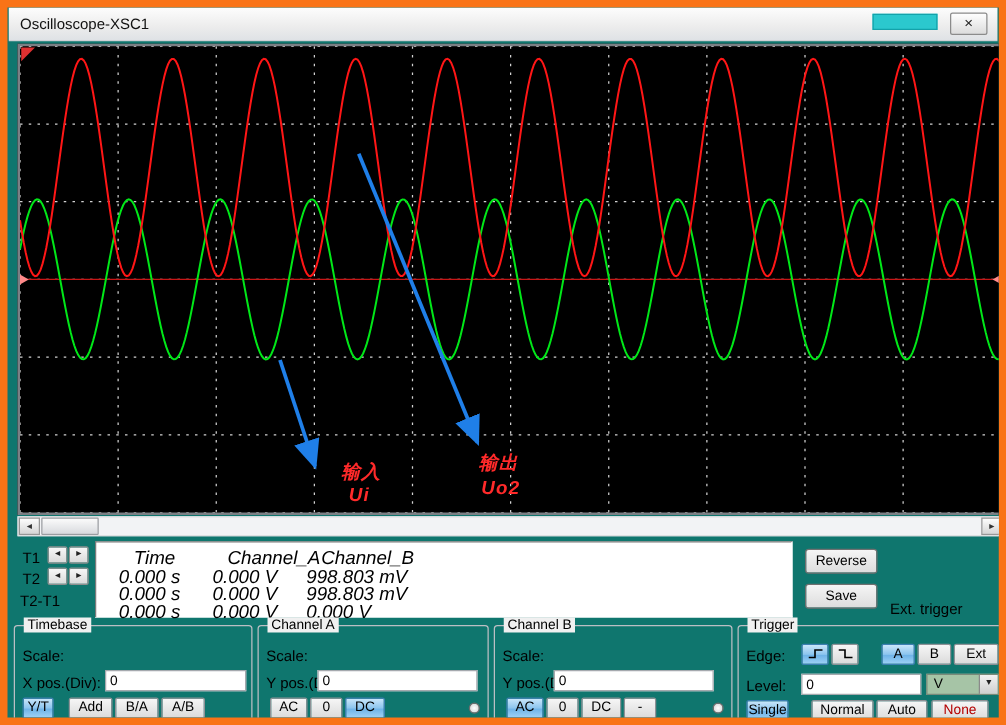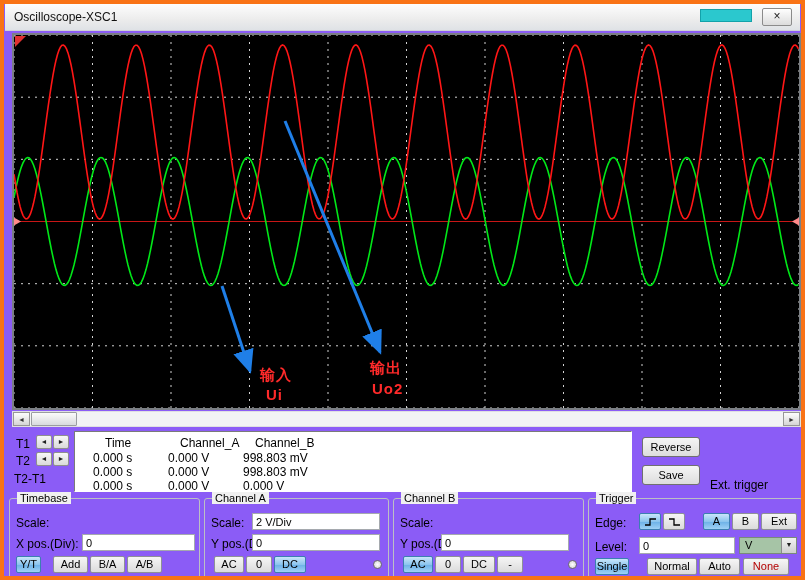--- a/index.html
+++ b/index.html
@@ -1,51 +1,51 @@
 <!DOCTYPE html>
 <html><head>
 <meta charset="utf-8">
 <style>
   * { margin:0; padding:0; box-sizing:border-box; }
   html,body { width:805px; height:580px; background:#ffffff; font-family:"Liberation Sans","DejaVu Sans",sans-serif; }
-  .window { position:relative; width:805px; height:580px; background:#8b5cf6; border:4px solid #f97316; overflow:hidden; }
+  .window { position:relative; width:805px; height:580px; background:#0f766e; border:6px solid #f97316; overflow:hidden; }
 
   
   .titlebar { position:absolute; left:1px; top:0; right:1px; height:27px;
               background:linear-gradient(#fdfdfd,#ececec 60%,#dfe2e6); border-bottom:1px solid #cfd2d6; }
   .title { position:absolute; left:9px; top:6px; font-size:12px; color:#111; }
   .teal-accent { position:absolute; right:48px; top:5px; width:52px; height:13px; background:#2bc8ce; border:1px solid #13a2aa; }
   .close-btn { position:absolute; right:8px; top:4px; width:30px; height:18px; border:1px solid #8b8b8b;
                background:linear-gradient(#fefefe,#dcdcdc); border-radius:2px; font-size:12px; line-height:15px;
                text-align:center; color:#222; cursor:default; }
 
   
   .scope-frame { position:absolute; left:8px; top:29px; width:789px; height:377px; background:#000;
                  border:2px solid #7b7f84; }
   .scope-frame svg { position:absolute; left:0; top:0; }
-  .overlay { position:absolute; left:0; top:0; width:718px; height:373px; pointer-events:none; }
+  .overlay { position:absolute; left:11px; top:0; width:718px; height:373px; pointer-events:none;font-style:italic; }
   .ann { position:absolute; font-size:15px; font-weight:bold; letter-spacing:1px; }
 
   
   .hscroll { position:absolute; left:8px; top:407px; width:789px; height:16px; background:#f2f3f5; border:1px solid #dfe0e2; }
   .sb-btn { position:absolute; top:0; width:17px; height:14px; background:linear-gradient(#fdfdfd,#d5d5d5);
             border:1px solid #979797; text-align:center; font-size:7px; line-height:13px; color:#333; }
   .sb-left { left:0; }
   .sb-right { right:0; }
   .sb-thumb { position:absolute; left:18px; top:0; width:46px; height:14px; background:linear-gradient(#fbfbfb,#d8dade);
               border:1px solid #9a9da1; border-radius:1px; }
 
   .label { position:absolute; font-size:12px; color:#000; white-space:nowrap; }
   .mini-btn { position:absolute; width:16px; height:14px; border:1px solid #8f8f8f; border-radius:2px;
               background:linear-gradient(#f7f7f7,#dadada); font-size:7px; line-height:12px; text-align:center; color:#222; }
 
   
   .readout { position:absolute; left:70px; top:427px; width:558px; height:61px; background:#fff;
              border:1px solid; border-color:#7a7a7a #ffffff #ffffff #7a7a7a; }
-  .ro-row { position:absolute; left:0; width:100%; display:flex; padding-left:18px; font-size:12px; color:#000; }
+  .ro-row { position:absolute; left:0; width:100%; display:flex; padding-left:18px; font-size:15px; color:#000;font-style:italic; }
   .ro-cell { width:75px; }
   .ro-cell.c3 { width:120px; }
   .ro-head .ro-cell { padding-left:12px; }
 
   .push-btn { position:absolute; height:20px; border:1px solid #707070; border-radius:3px;
               background:linear-gradient(#f5f5f5,#dddddd); font-size:11px; text-align:center; line-height:18px; color:#000; }
 
   
   .groupbox { position:absolute; top:494px; height:81px; border:1px solid #bcbfc4; border-radius:3px; }
   .gb-title { position:absolute; top:-7px; left:7px; background:#f0f0f0; padding:0 3px; font-size:11px; color:#000; }
@@ -181,21 +181,20 @@
     <input class="field" style="left: 72px; top: 35px; width: 113px;" value="0">
     <div class="btn sel" style="left:6px; top:57px; width:25px;">Y/T</div>
     <div class="btn" style="left:43px; top:57px; width:35px;">Add</div>
     <div class="btn" style="left:80px; top:57px; width:35px;">B/A</div>
     <div class="btn" style="left:117px; top:57px; width:35px;">A/B</div>
   </div>
 
   <div class="groupbox" style="left:200px; width:185px;">
     <span class="gb-title">Channel A</span>
     <span class="label" style="left:6px; top:17px;">Scale:</span>
-    <input class="field" style="left: 47px; top: 14px; width: 128px;" value="2 V/Div">
     <span class="label" style="left:6px; top:38px;">Y pos.(Div):</span>
     <input class="field" style="left: 47px; top: 35px; width: 128px;" value="0">
     <div class="btn" style="left:9px; top:57px; width:30px;">AC</div>
     <div class="btn" style="left:41px; top:57px; width:26px;">0</div>
     <div class="btn sel" style="left:69px; top:57px; width:32px;">DC</div>
     <span class="led-circle" style="left:168px; top:61px;"></span>
   </div>
 
   <div class="groupbox" style="left:389px; width:191px;">
     <span class="gb-title">Channel B</span>

